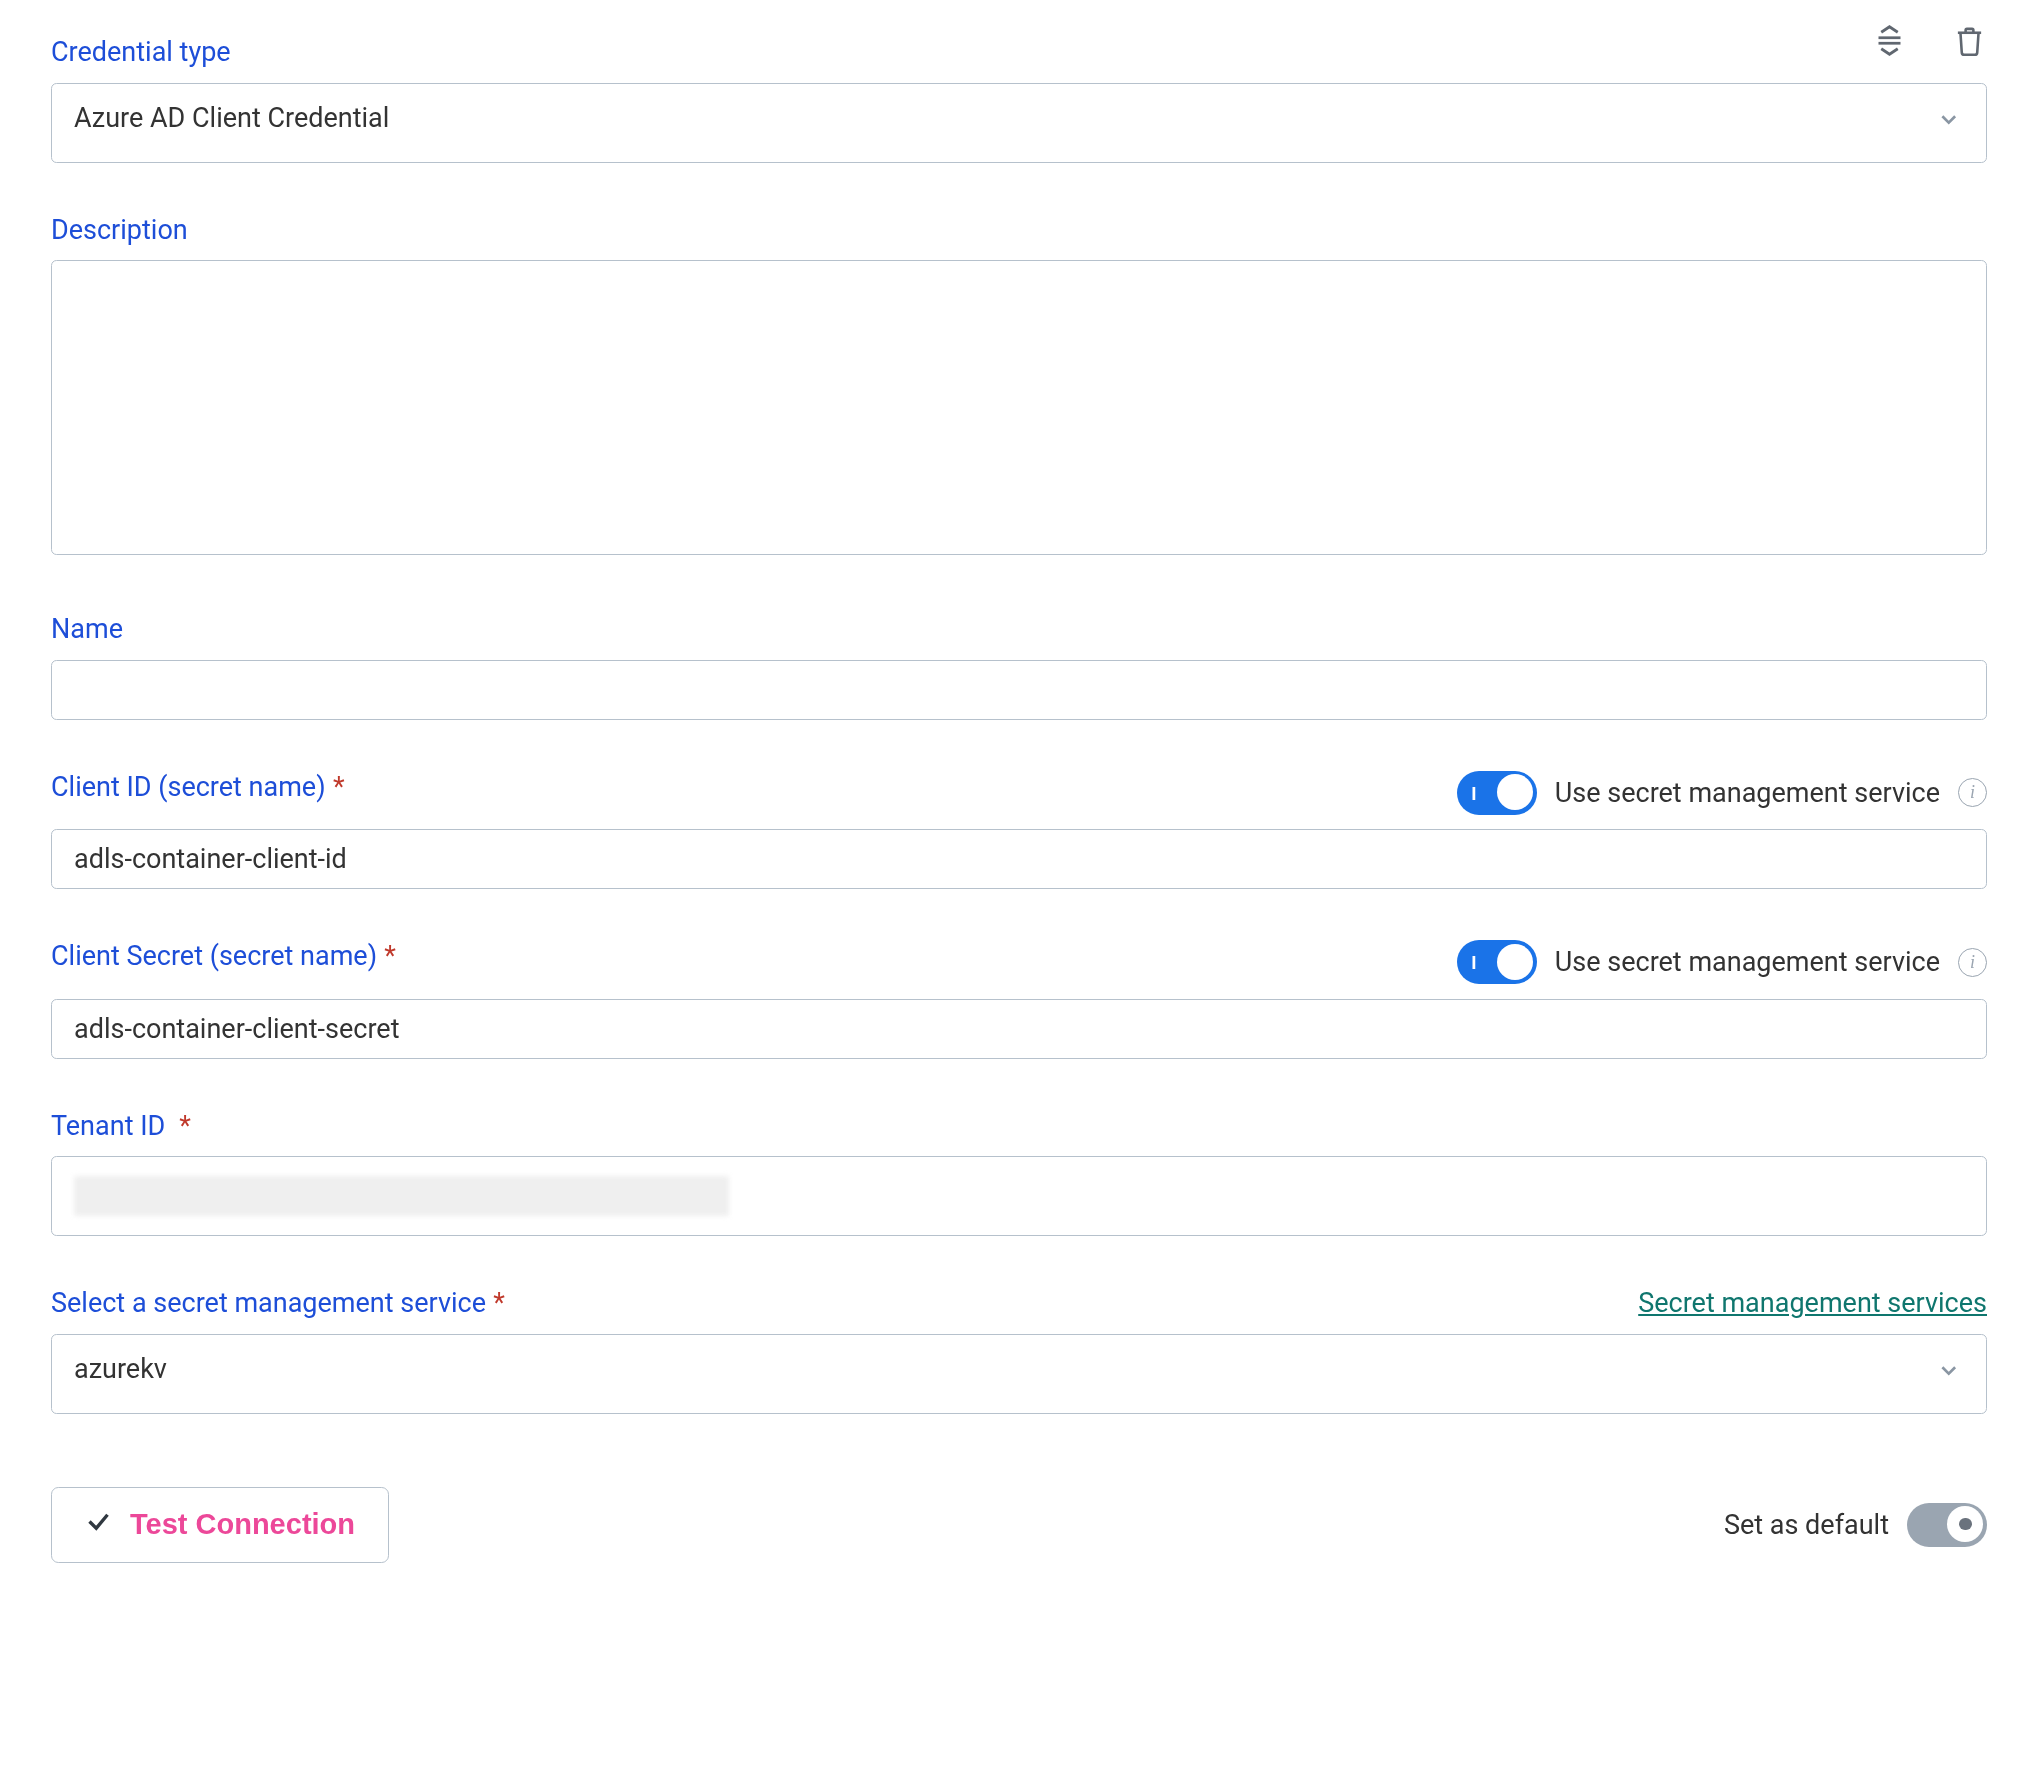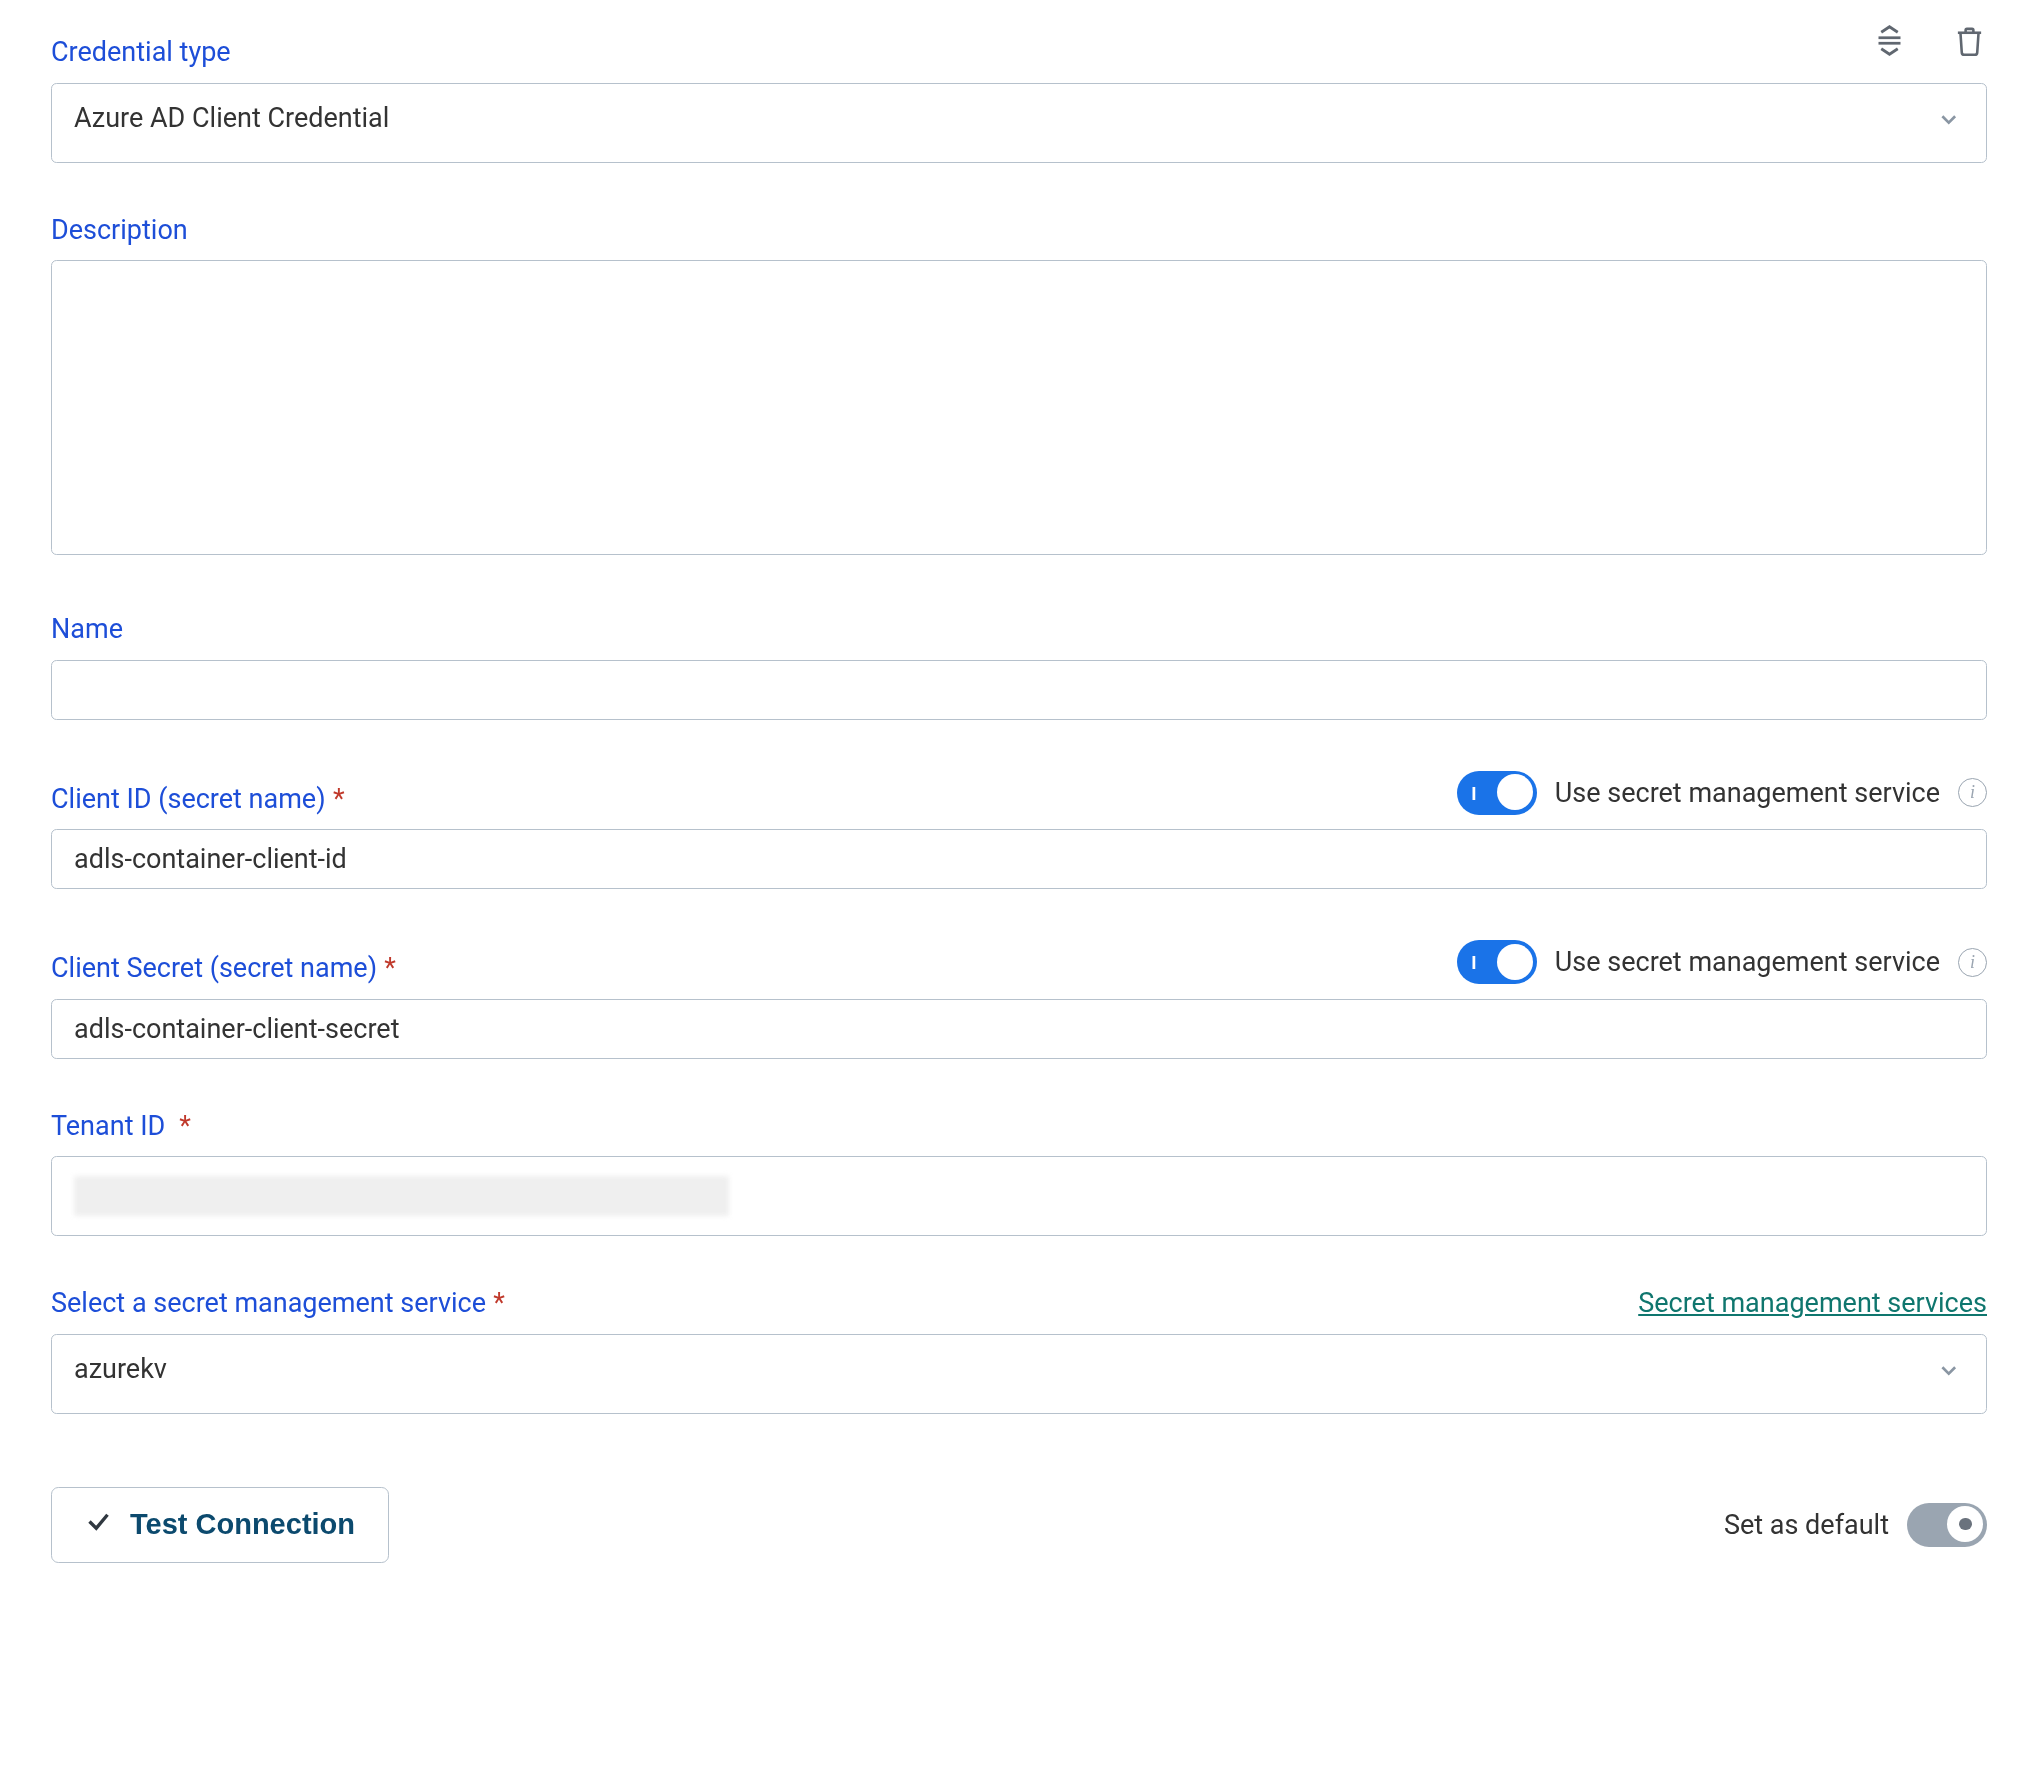--- a/index.html
+++ b/index.html
@@ -37,21 +37,21 @@
     margin-bottom: 51px;
   }
   .field-label {
     font-size: 27px;
     color: #1d4ed8;
     margin-bottom: 14.5px;
     display: block;
   }
   .field-label-row {
     display: flex;
-    align-items: flex-end;
+    align-items: flex-start;
     justify-content: space-between;
     margin-bottom: 14.5px;
   }
   .field-label-row .left { display:flex; align-items:center; }
   .req { color: #c0392b; margin-left: 7.3px; }
   .input, .textarea, .select {
     width: 100%;
     border: 0.9px solid #b6c1cc;
     border-radius: 5.5px;
     background: #fff;
@@ -162,21 +162,21 @@
     justify-content: space-between;
     margin-top: 73px;
   }
   .btn {
     border: 1.8px solid #b6c1cc;
     border-radius: 7.3px;
     background: #fff;
     padding: 20px 33px;
     font-size: 29px;
     font-weight: 600;
-    color: #0c4a6e;
+    color: #ec4899;
     display: inline-flex;
     align-items: center;
     gap: 18px;
     cursor: pointer;
   }
   .btn .check {
     color: #303840;
   }
   .redacted {
     display:inline-block;

